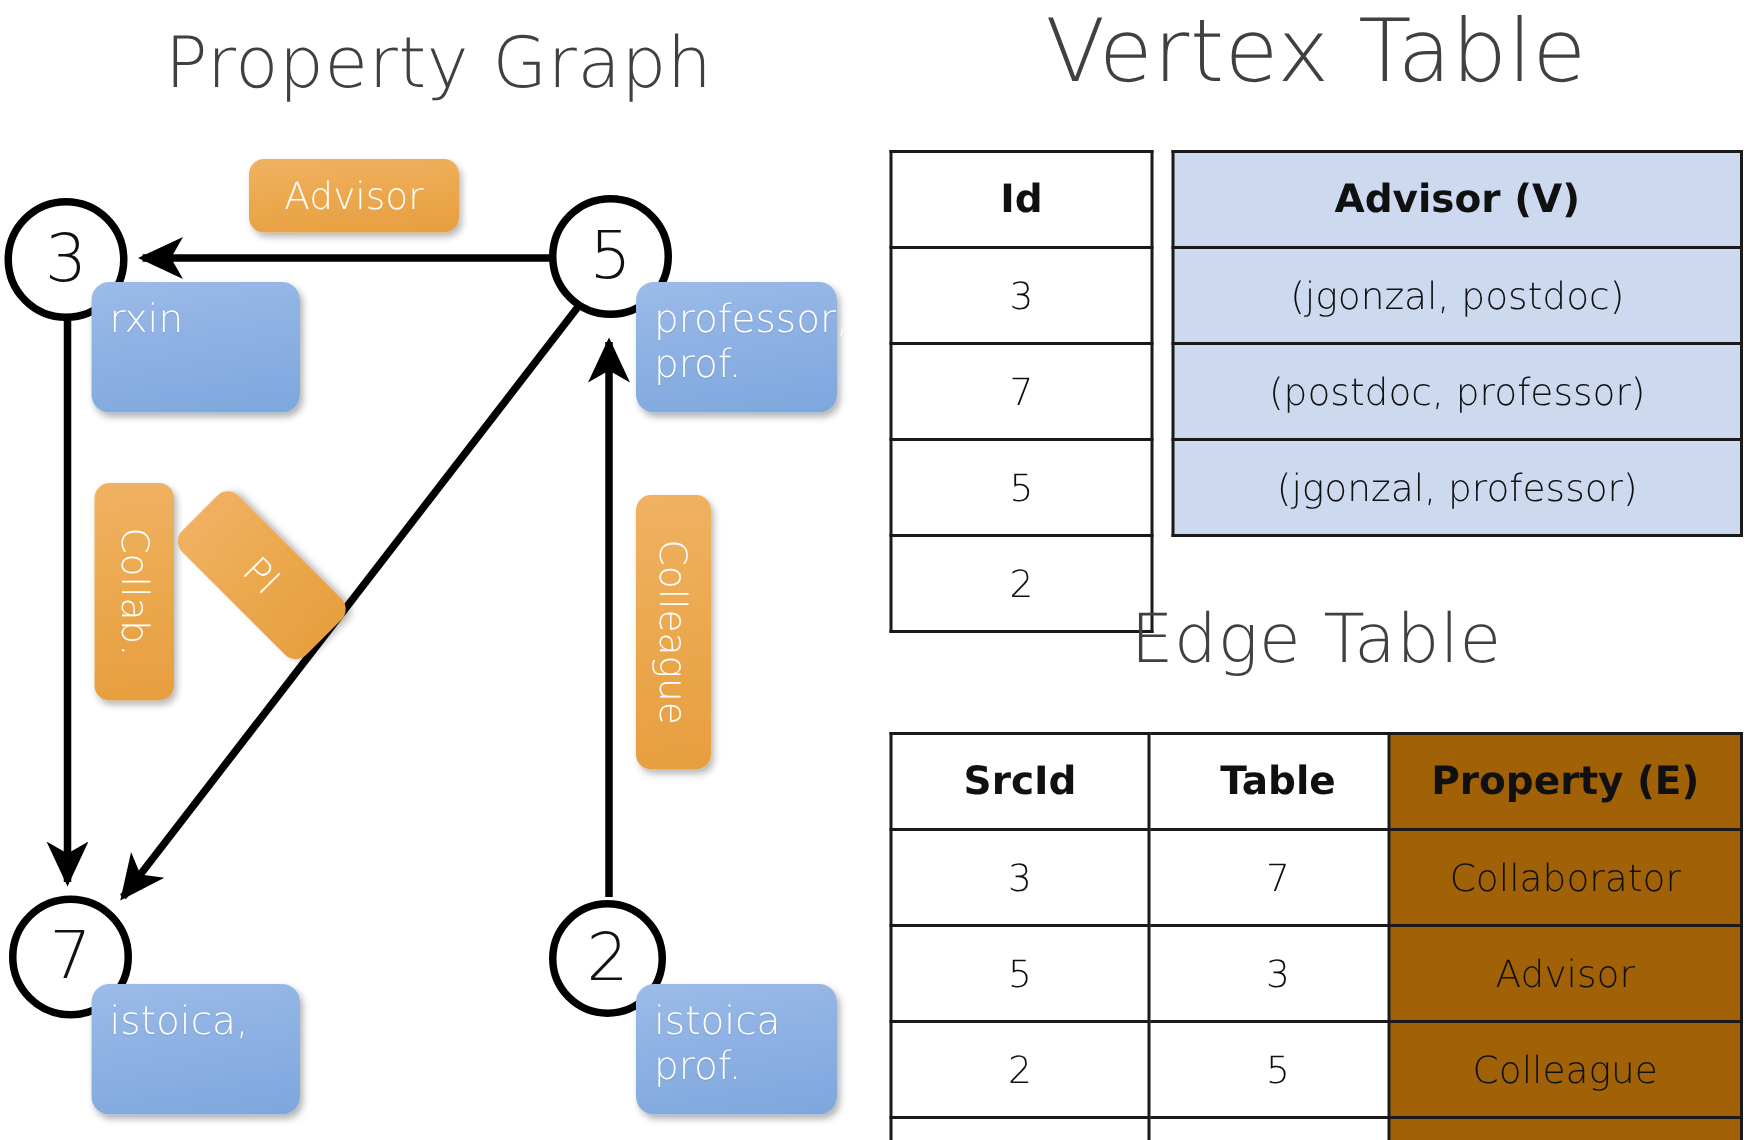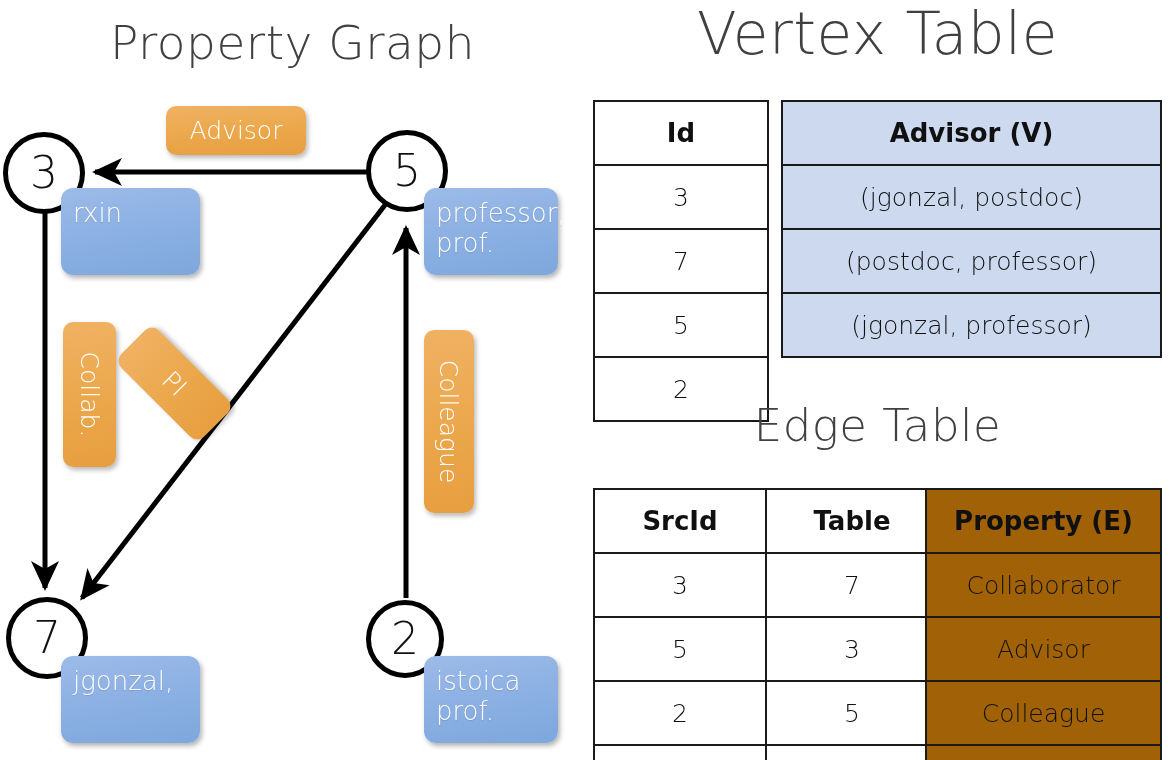--- a/index.html
+++ b/index.html
@@ -196,21 +196,21 @@
   <div class="prop-box" style="left:61px; top:188px; width:139px; height:87px;">
     <span>rxin</span>
   </div>
 
   <div class="prop-box" style="left:424px; top:188px; width:134px; height:87px;">
     <span>professor,</span>
     <span>prof.</span>
   </div>
 
   <div class="prop-box" style="left:61px; top:656px; width:139px; height:87px;">
-    <span>jgonzal,</span>
+    <span>istoica,</span>
   </div>
 
   <div class="prop-box" style="left:424px; top:656px; width:134px; height:87px;">
     <span>istoica</span>
     <span>prof.</span>
   </div>
 
   <div class="edge-label" style="left:166px; top:106px; width:140px; height:49px;">
     <span>Advisor</span>
   </div>

